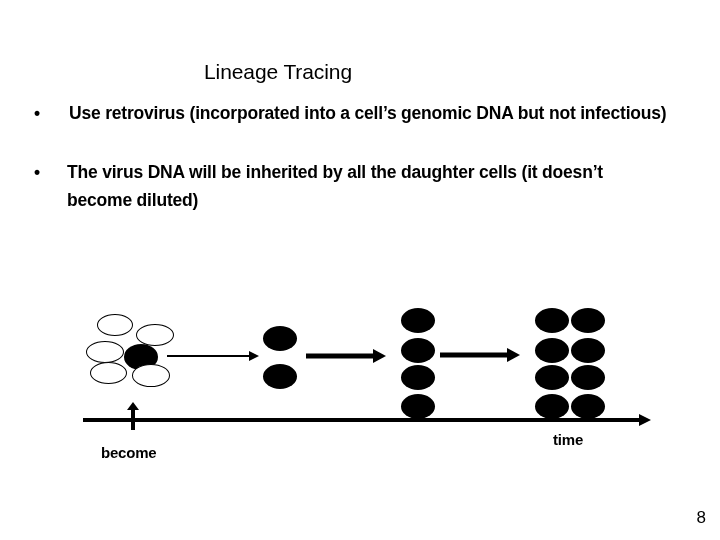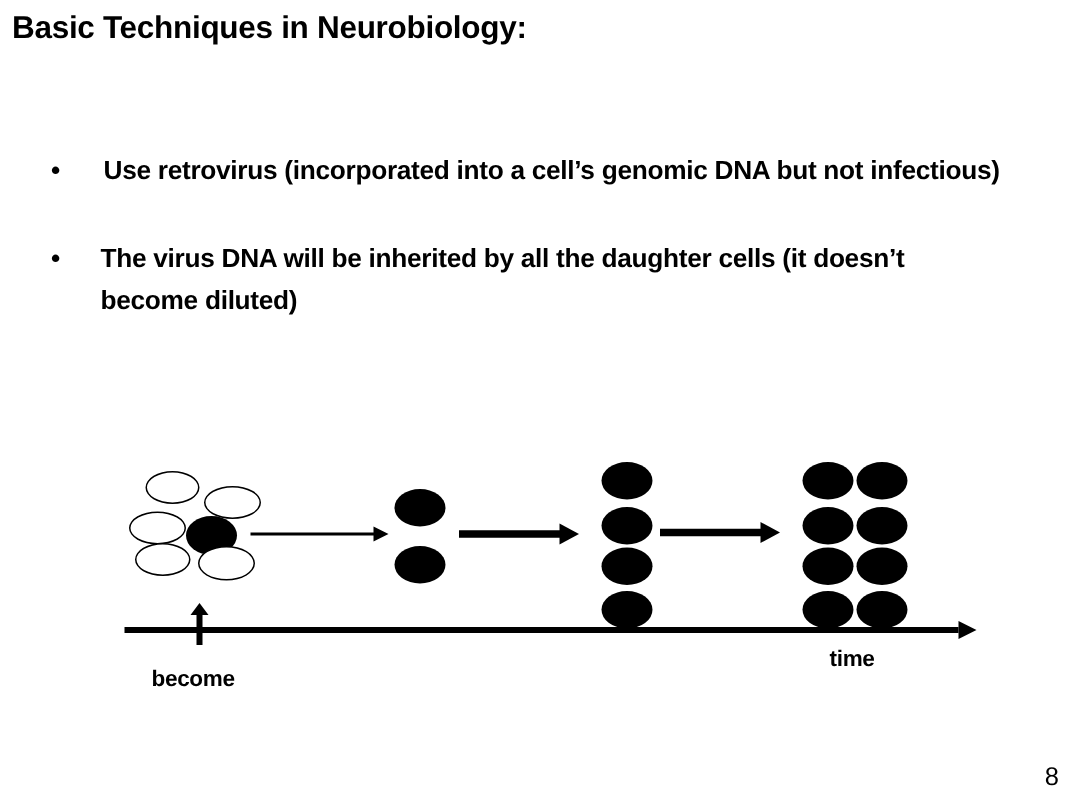--- a/index.html
+++ b/index.html
@@ -167,22 +167,22 @@
     top: 508px;
     font-size: 17px;
     font-weight: normal;
   }
 </style>
 </head>
 <body>
 
 <div id="slide">
 
-  <div id="slide-title">Basic Techniques in Neurobiology:</div>
-
+
+  <div id="slide-subtitle">Lineage Tracing</div>
 
   <div class="bullet-row" id="bullet-1">
     <span class="bullet-marker">•</span>
     <span class="bullet-text">Use retrovirus (incorporated into a cell’s genomic DNA but not infectious)</span>
   </div>
 
   <div class="bullet-row" id="bullet-2">
     <span class="bullet-marker">•</span>
     <span class="bullet-text">The virus DNA will be inherited by all the daughter cells (it doesn’t become diluted)</span>
   </div>

